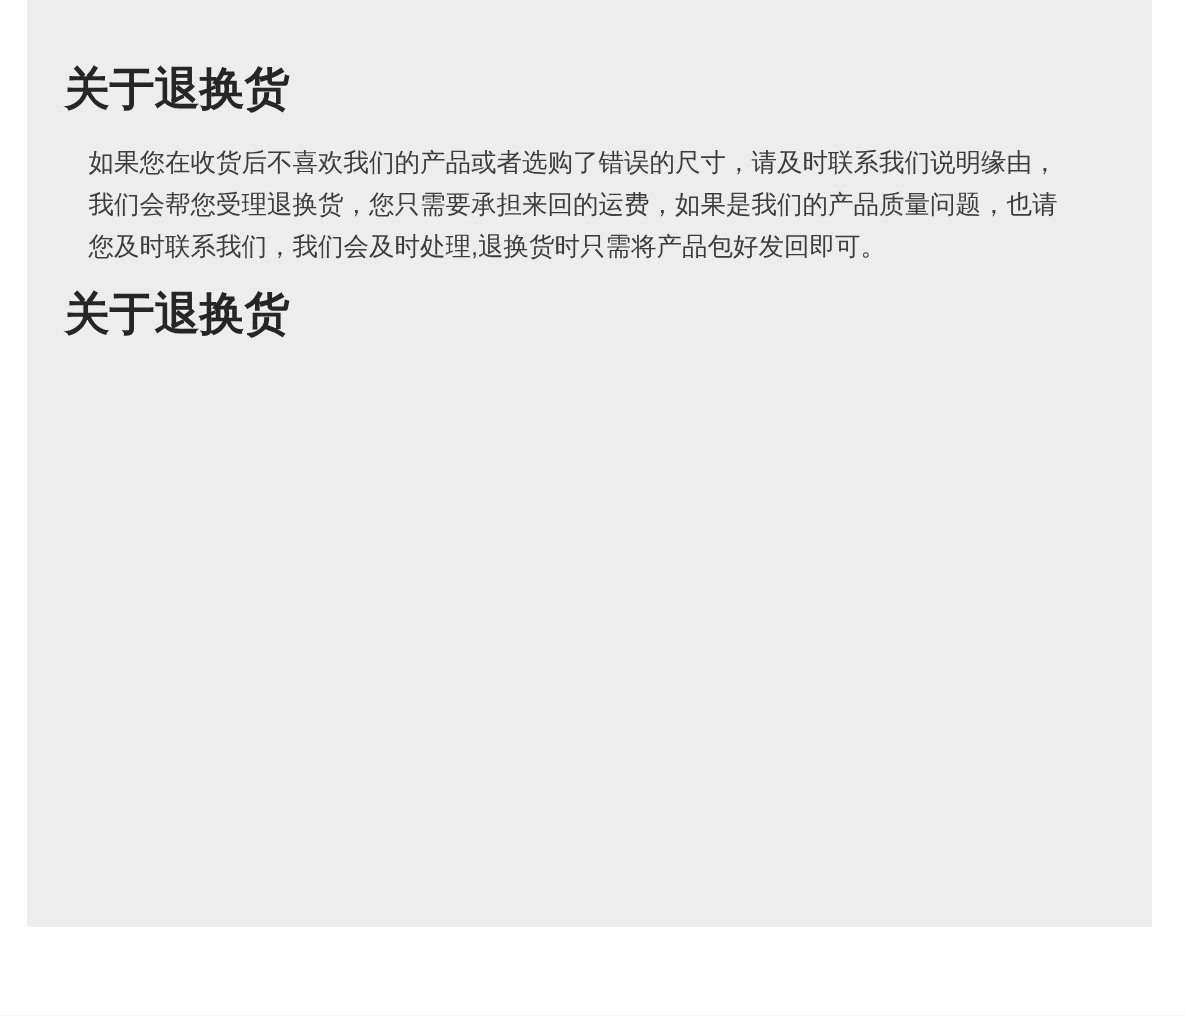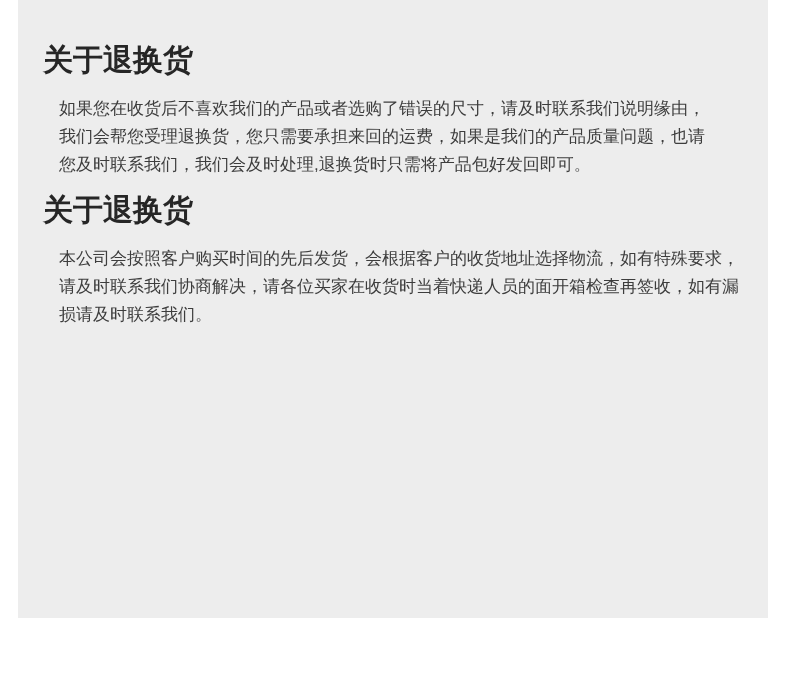--- a/index.html
+++ b/index.html
@@ -55,18 +55,15 @@
 我们会帮您受理退换货，您只需要承担来回的运费，如果是我们的产品质量问题，也请
 您及时联系我们，我们会及时处理,退换货时只需将产品包好发回即可。</p>
   </div>
 
   <div class="info-section">
   </div>
 
 
   <div class="info-section">
     <h2>关于退换货</h2>
-    <p>本公司会按照客户购买时间的先后发货，会根据客户的收货地址选择物流，如有特殊要求，
-请及时联系我们协商解决，请各位买家在收货时当着快递人员的面开箱检查再签收，如有漏
-损请及时联系我们。</p>
   </div>
 
 </div>
 
 </body></html>

